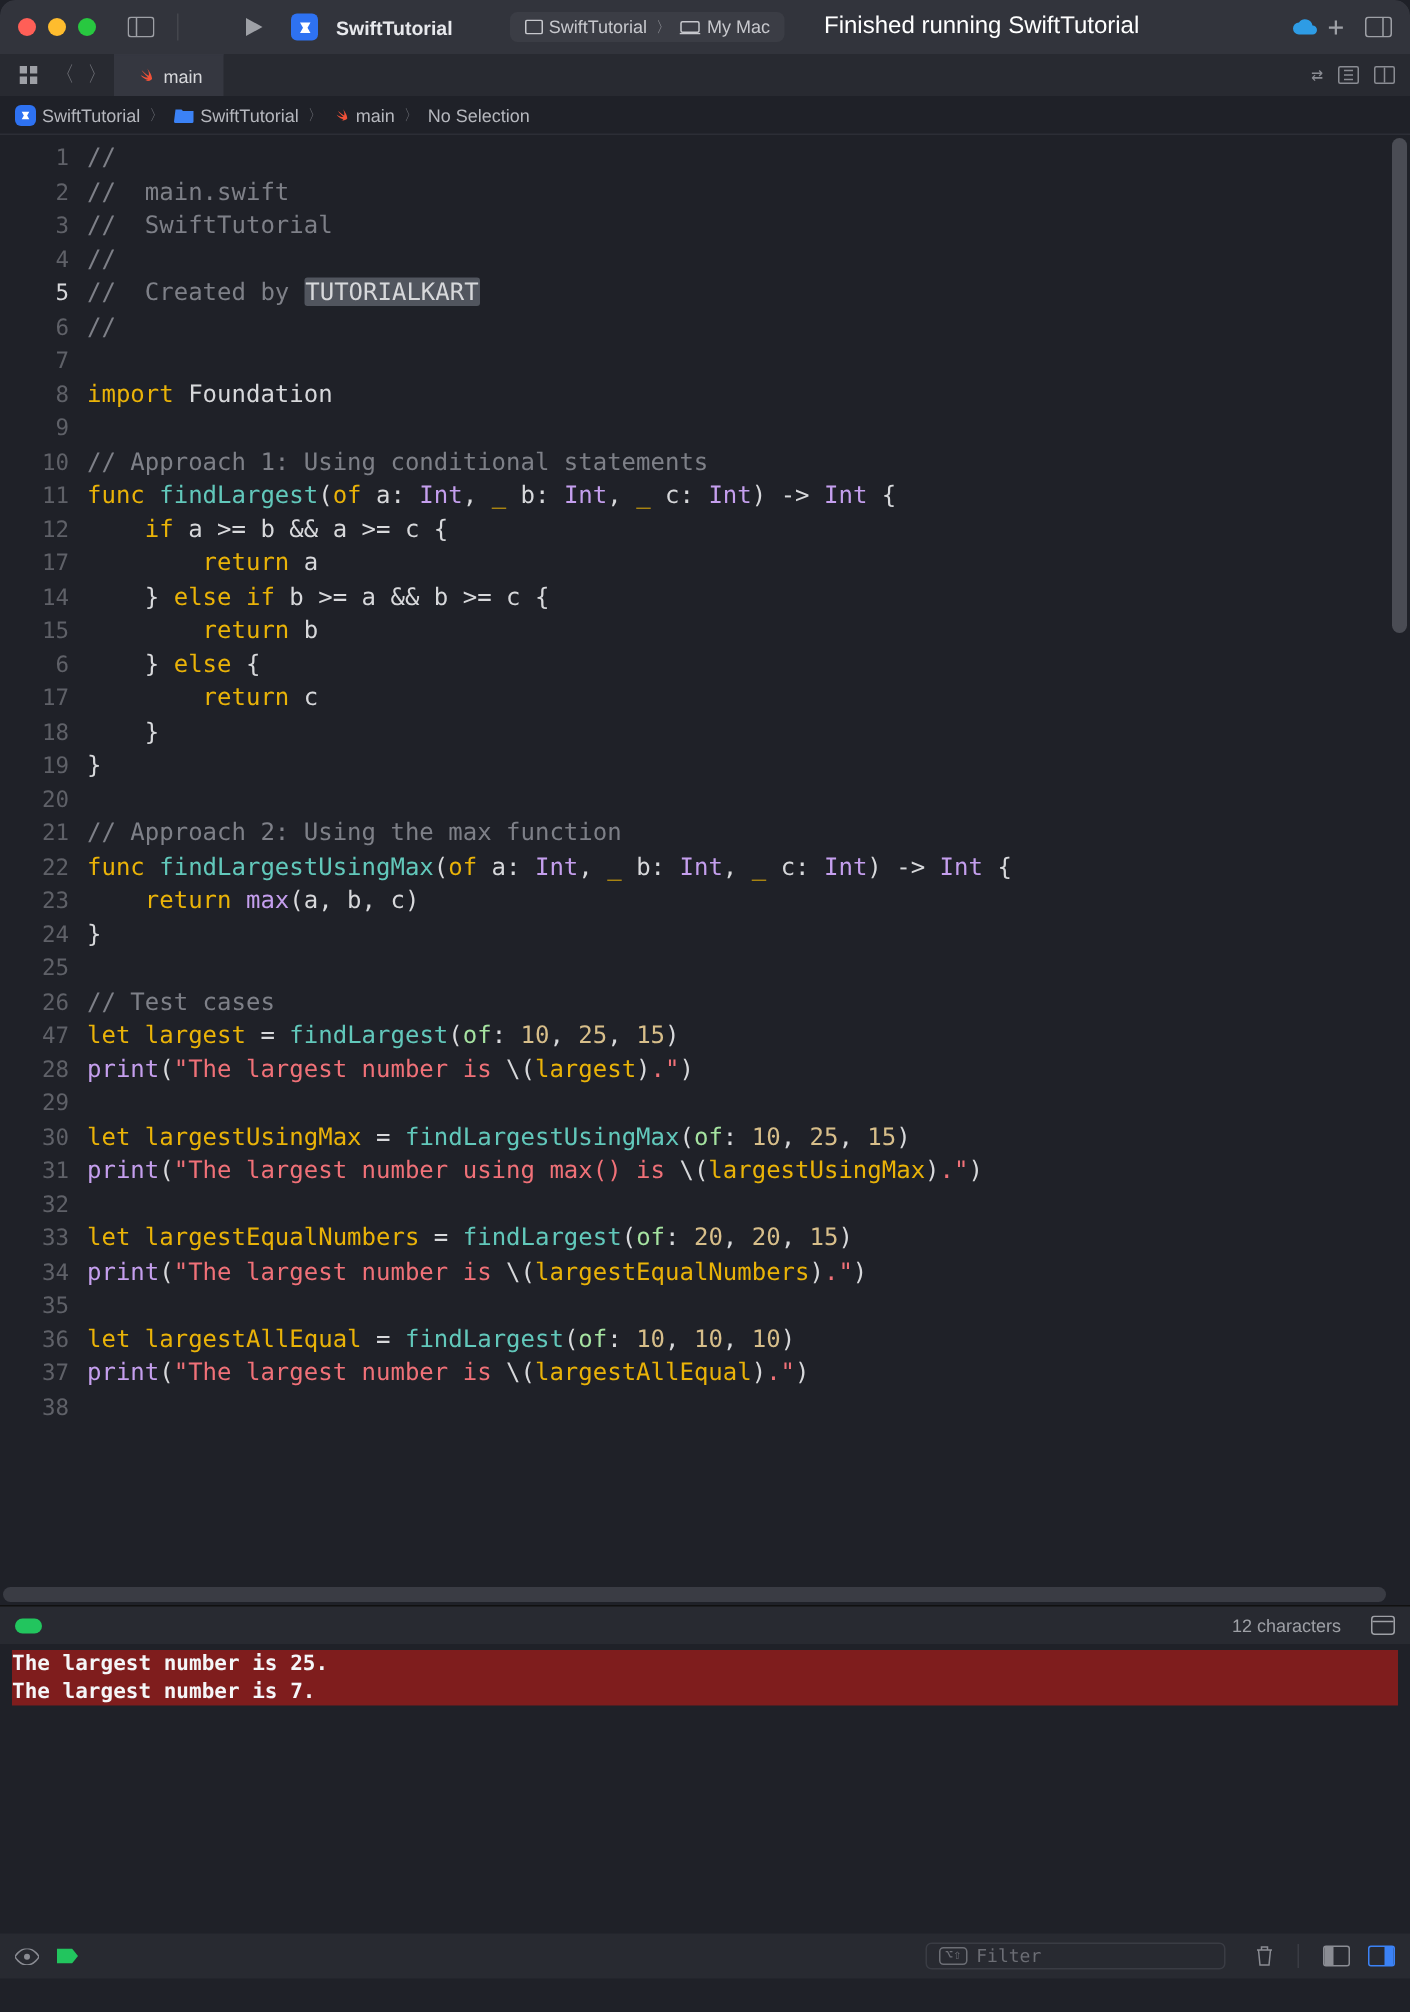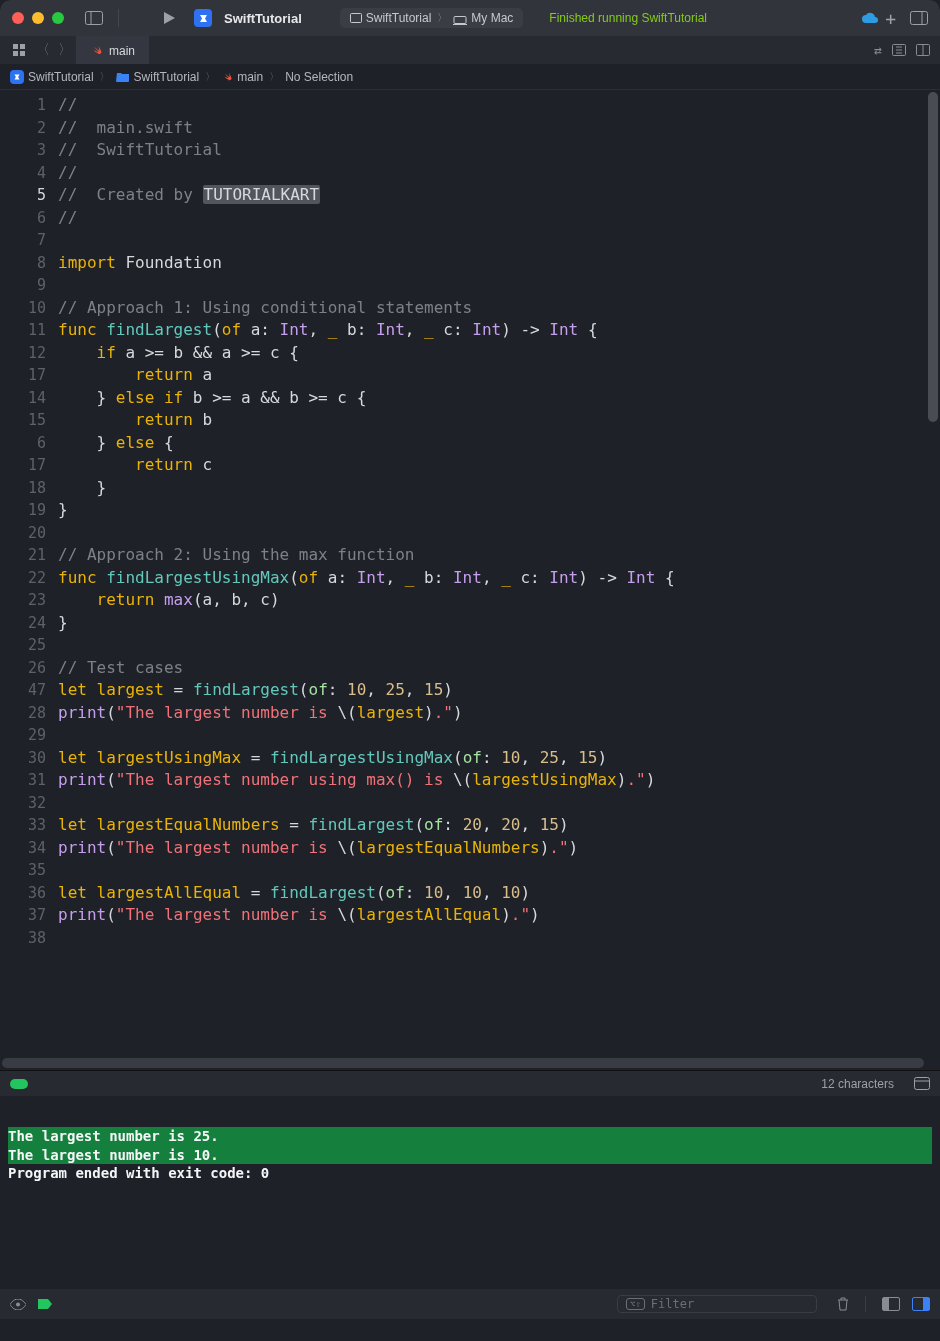--- a/index.html
+++ b/index.html
@@ -30,21 +30,21 @@
 .dot.red { background: #ff5f57; }
 .dot.yellow { background: #febc2e; }
 .dot.green { background: #28c840; }
 .tb-btn { width: 20px; height: 16px; display: flex; align-items: center; justify-content: center; color: #9ea0a6; }
 .divider { width: 1px; height: 18px; background: #44464d; margin: 0 6px; }
 .play { color: #9ea0a6; font-size: 16px; margin-left: 30px; margin-right: 10px;}
 .appicon { width: 18px; height: 18px; background: #2e72f2; border-radius: 4px; display:flex; align-items:center; justify-content:center; font-size:11px; color:#fff;}
 .appname { color: #e7e8ec; font-family: -apple-system, sans-serif; font-weight: 600; font-size: 13px; margin-left: 4px; margin-right: 30px;}
 .runtarget { display:flex; align-items:center; gap:6px; background:#3b3d45; border-radius:5px; padding: 3px 10px; font-family:-apple-system,sans-serif; font-size:12px; color:#c7c8cd;}
 .runtarget .chev { opacity:.6; font-size:10px;}
-.status { font-family:-apple-system,sans-serif; font-size:12px; color:#84cc16; margin-left:18px; flex:1;}
+.status { font-family:-apple-system,sans-serif; font-size:16px; color:#ffffff; margin-left:18px; flex:1;}
 .cloud { width:16px; height:12px; color:#2e9ce5; margin-left:10px; margin-right:auto;}
 .rightctrls { display:flex; gap:14px; align-items:center; color:#9ea0a6; margin-left:auto;}
 
 
 .tabbar {
   height: 28px;
   background: #282a31;
   display: flex;
   align-items: stretch;
   padding-left: 6px;
@@ -81,21 +81,21 @@
 .nm { color:#d7be8a; }
 .pl { color:#d7d8db; }
 .bi { color:#c59fee; }
 .hi { background:#51555e; color:#d7d8db; border-radius:2px; padding:0 1px;}
 
 
 .console-head { height:26px; background:#282a31; display:flex; align-items:center; padding:0 10px; gap:10px; font-family:-apple-system,sans-serif; font-size:12px; color:#9ea0a6; border-top:1px solid #111;}
 .console-head .pill { width:18px; height:10px; background:#22c55e; border-radius:5px;}
 .console-head .spacer { flex:1;}
 .console-body { background:#1f2128; padding:4px 8px; font-size:14px; line-height:18.5px; height:193px; color:#f5f6f8; font-weight:600;}
-.console-body .out { background:#15803d;margin-top:27px;}
+.console-body .out { background:#7f1d1d;}
 .console-body .line { white-space:pre;}
 
 
 .footer { height:30px; background:#282a31; display:flex; align-items:center; padding:0 10px; gap:12px; color:#8a8c93; font-size:13px;}
 .footer .eye { font-size:14px;}
 .footer .filter { margin-left:auto; display:flex; align-items:center; gap:6px; width:200px; border:1px solid #3a3c44; border-radius:4px; padding:1px 8px; font-size:12px; color:#6c6e75;}
 .footer .filter .badge { border:1px solid #6c6e75; border-radius:3px; font-size:9px; padding:0 3px; color:#6c6e75;}
 .footer .trash { margin-left:8px;}
 .footer .line-sep { width:1px; height:16px; background:#3a3c44; margin:0 4px;}
 .footer .panel-btn { width:18px; height:14px; border:1px solid #8a8c93; border-radius:2px; position:relative;}
@@ -134,21 +134,21 @@
   </div>
   <span class="appname">SwiftTutorial</span>
   <div class="runtarget">
     <span style="display:inline-flex;align-items:center;gap:4px;">
       <svg width="12" height="10">
           <rect x="0.5" y="0.5" width="11" height="9" rx="1" fill="none" stroke="#c7c8cd"></rect>
         </svg>
       <span>SwiftTutorial</span>
     </span>
     <span class="chev">〉</span>
-    <span style="display:inline-flex;align-items:flex-end;gap:4px;">
+    <span style="display:inline-flex;align-items:center;gap:4px;">
       <svg width="14" height="9">
           <rect x="1" y="0.5" width="12" height="7" rx="1" fill="none" stroke="#c7c8cd"></rect>
           <line x1="0" y1="8.5" x2="14" y2="8.5" stroke="#c7c8cd"></line>
         </svg>
       <span>My Mac</span>
     </span>
   </div>
   <span class="status">Finished running SwiftTutorial</span>
   <span class="cloud">
     <svg width="18" height="12" viewBox="0 0 18 12">
@@ -294,23 +294,22 @@
     <svg width="16" height="13">
         <rect x="0.5" y="0.5" width="15" height="12" rx="2" fill="none" stroke="#9ea0a6"></rect>
         <line x1="1" y1="4" x2="15" y2="4" stroke="#9ea0a6"></line>
       </svg>
   </span>
 </div>
 
 <div class="console-body">
   <div class="out" id="console-out">
       <div class="line">The largest number is 25.</div>
-      <div class="line">The largest number is 10.</div>
+      <div class="line">The largest number is 7.</div>
     </div>
-  <div class="line" id="console-exit">Program ended with exit code: 0</div>
 </div>
 
 <div class="footer">
   <span class="eye">
     <svg width="16" height="11" viewBox="0 0 16 11">
         <path d="M8 0 C3 0 0 5.5 0 5.5 S3 11 8 11 16 5.5 16 5.5 13 0 8 0 Z" fill="none" stroke="#8a8c93"></path>
         <circle cx="8" cy="5.5" r="2" fill="#8a8c93"></circle>
       </svg>
   </span>
   <span style="color:#22c55e;">

